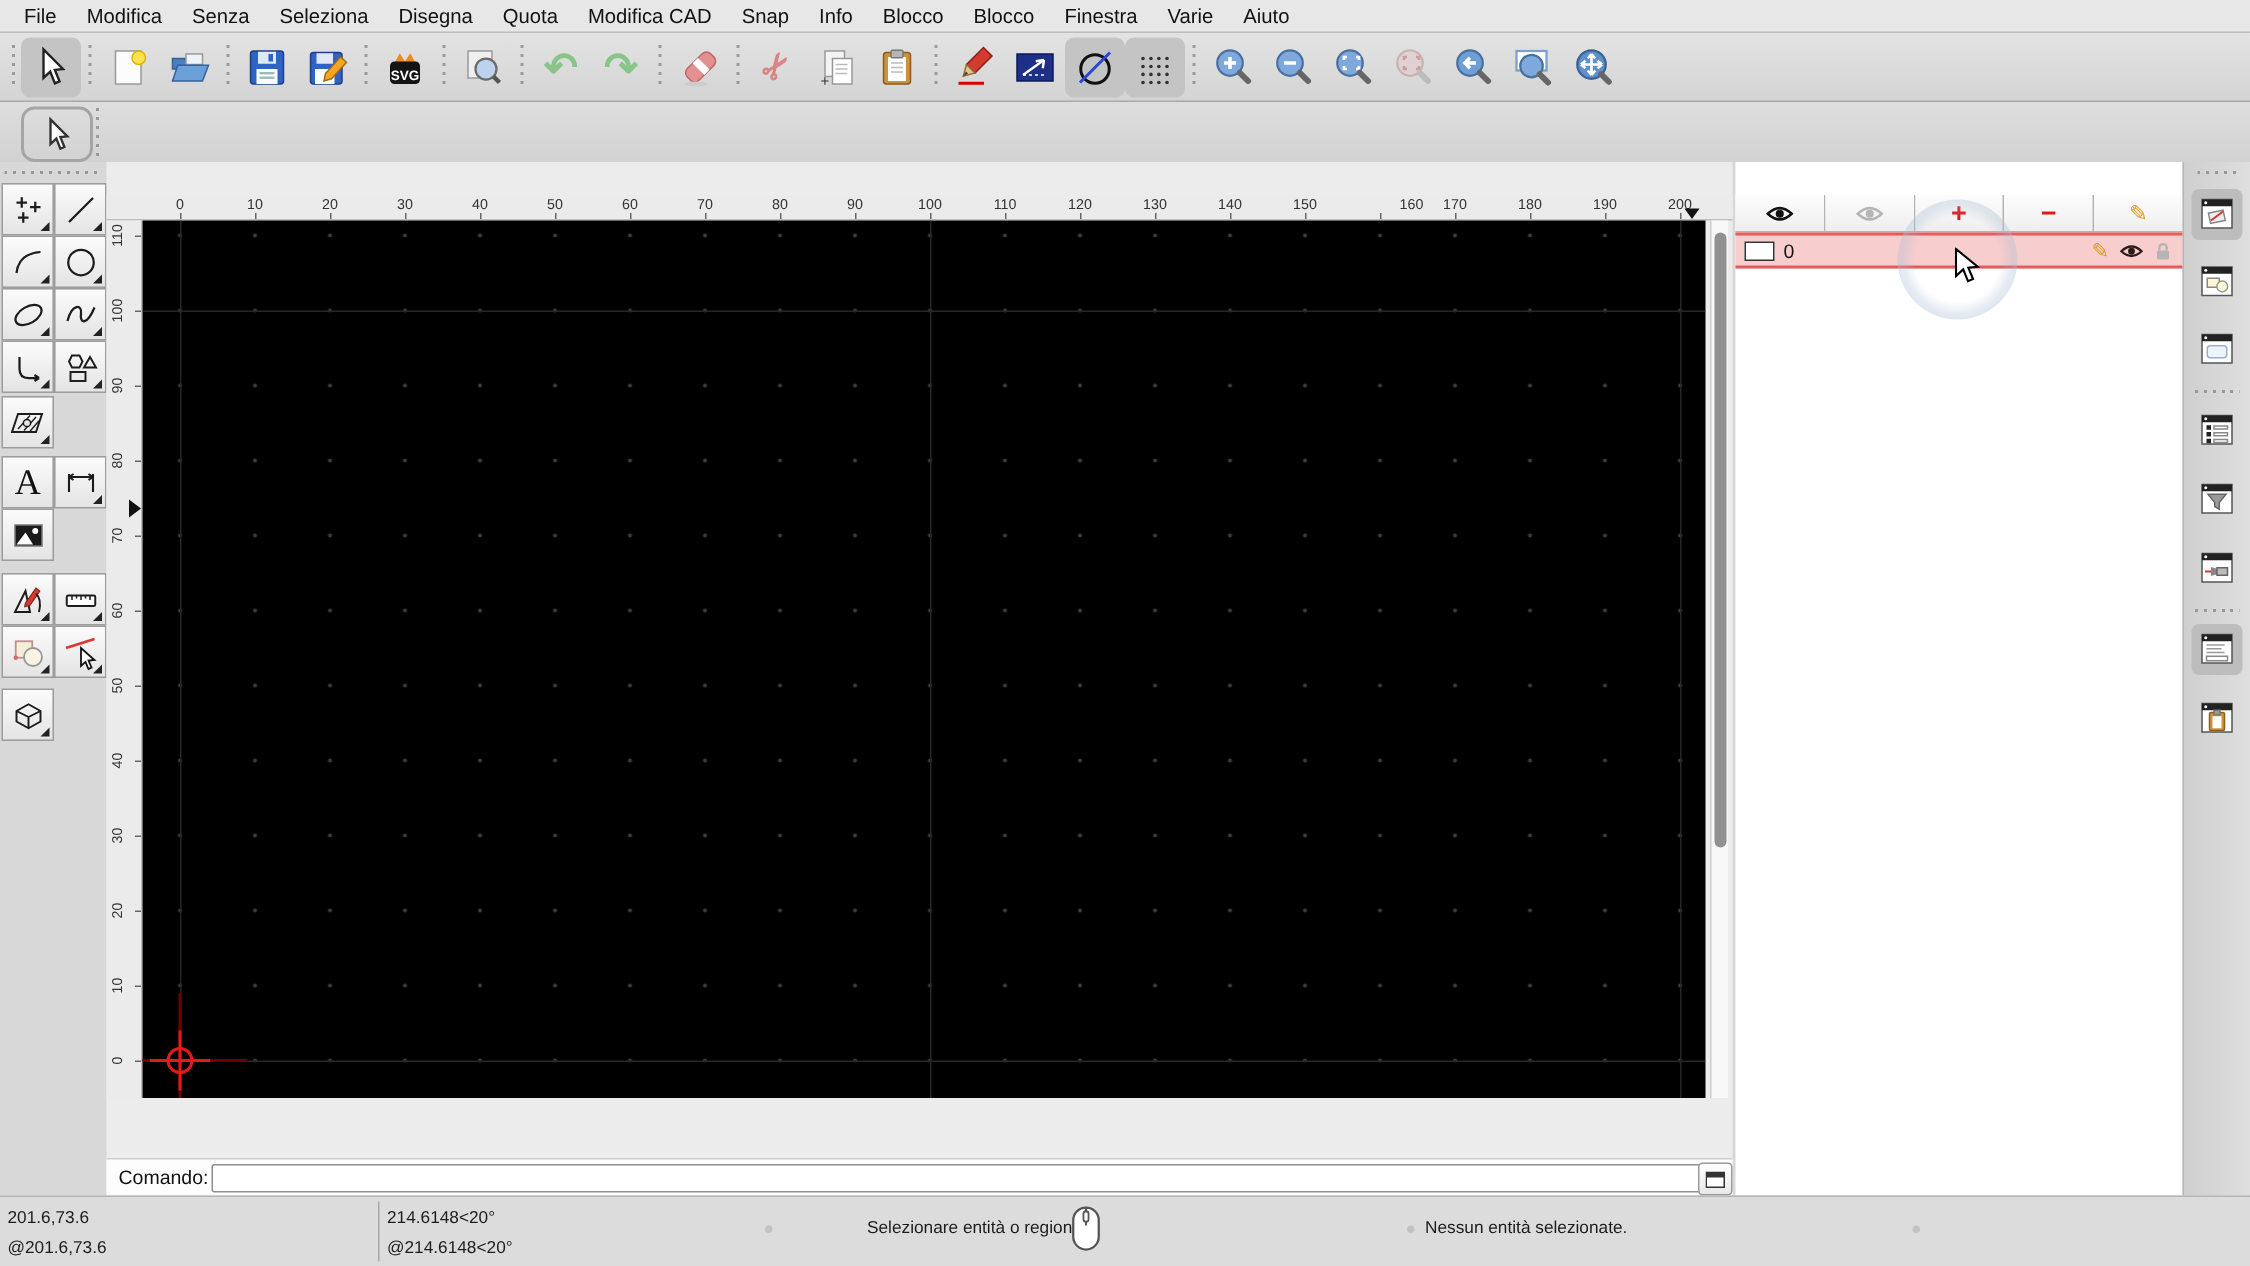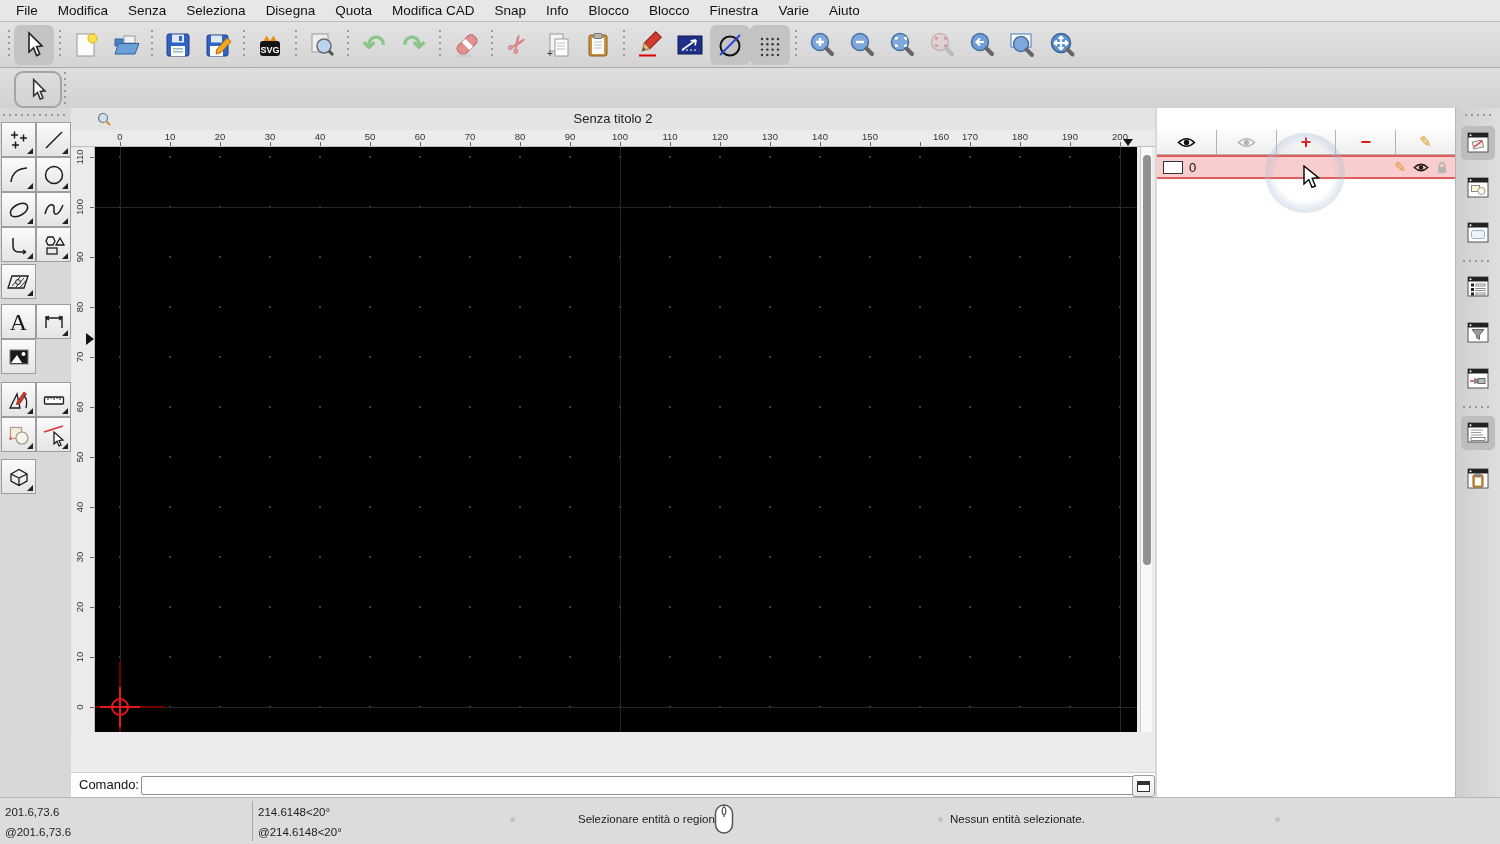--- a/index.html
+++ b/index.html
@@ -434,27 +434,20 @@
           </svg>
       </div>
       <div class="pbtn sub" style="left:1px;top:351px;">
         <svg width="24" height="24" viewBox="0 0 24 24" fill="none" stroke="#1c1c1c" stroke-width="1.3">
             <path d="M4 9 L12 4.5 L20 9 L20 16 L12 20.5 L4 16 Z M4 9 L12 13 L20 9 M12 13 V20.5"></path>
           </svg>
       </div>
     </div>
 
     <div class="docwin">
-      <div class="doc-titlebar">
-        <svg class="doc-icon" width="14" height="14" viewBox="0 0 14 14">
-            <circle cx="6" cy="6" r="4.5" fill="#cfe0f2" stroke="#777" stroke-width="1.2"></circle>
-            <line x1="9.5" y1="9.5" x2="13" y2="13" stroke="#d98a2b" stroke-width="2"></line>
-          </svg>
-        <div class="doc-title">Senza titolo 2</div>
-      </div>
       <div class="h-ruler">
           <span class="hlab" style="left: 49px;">0</span>
           <i class="htick" style="left: 49px;"></i>
           <span class="hlab" style="left: 99px;">10</span>
           <i class="htick" style="left: 99px;"></i>
           <span class="hlab" style="left: 149px;">20</span>
           <i class="htick" style="left: 149px;"></i>
           <span class="hlab" style="left: 199px;">30</span>
           <i class="htick" style="left: 199px;"></i>
           <span class="hlab" style="left: 249px;">40</span>

